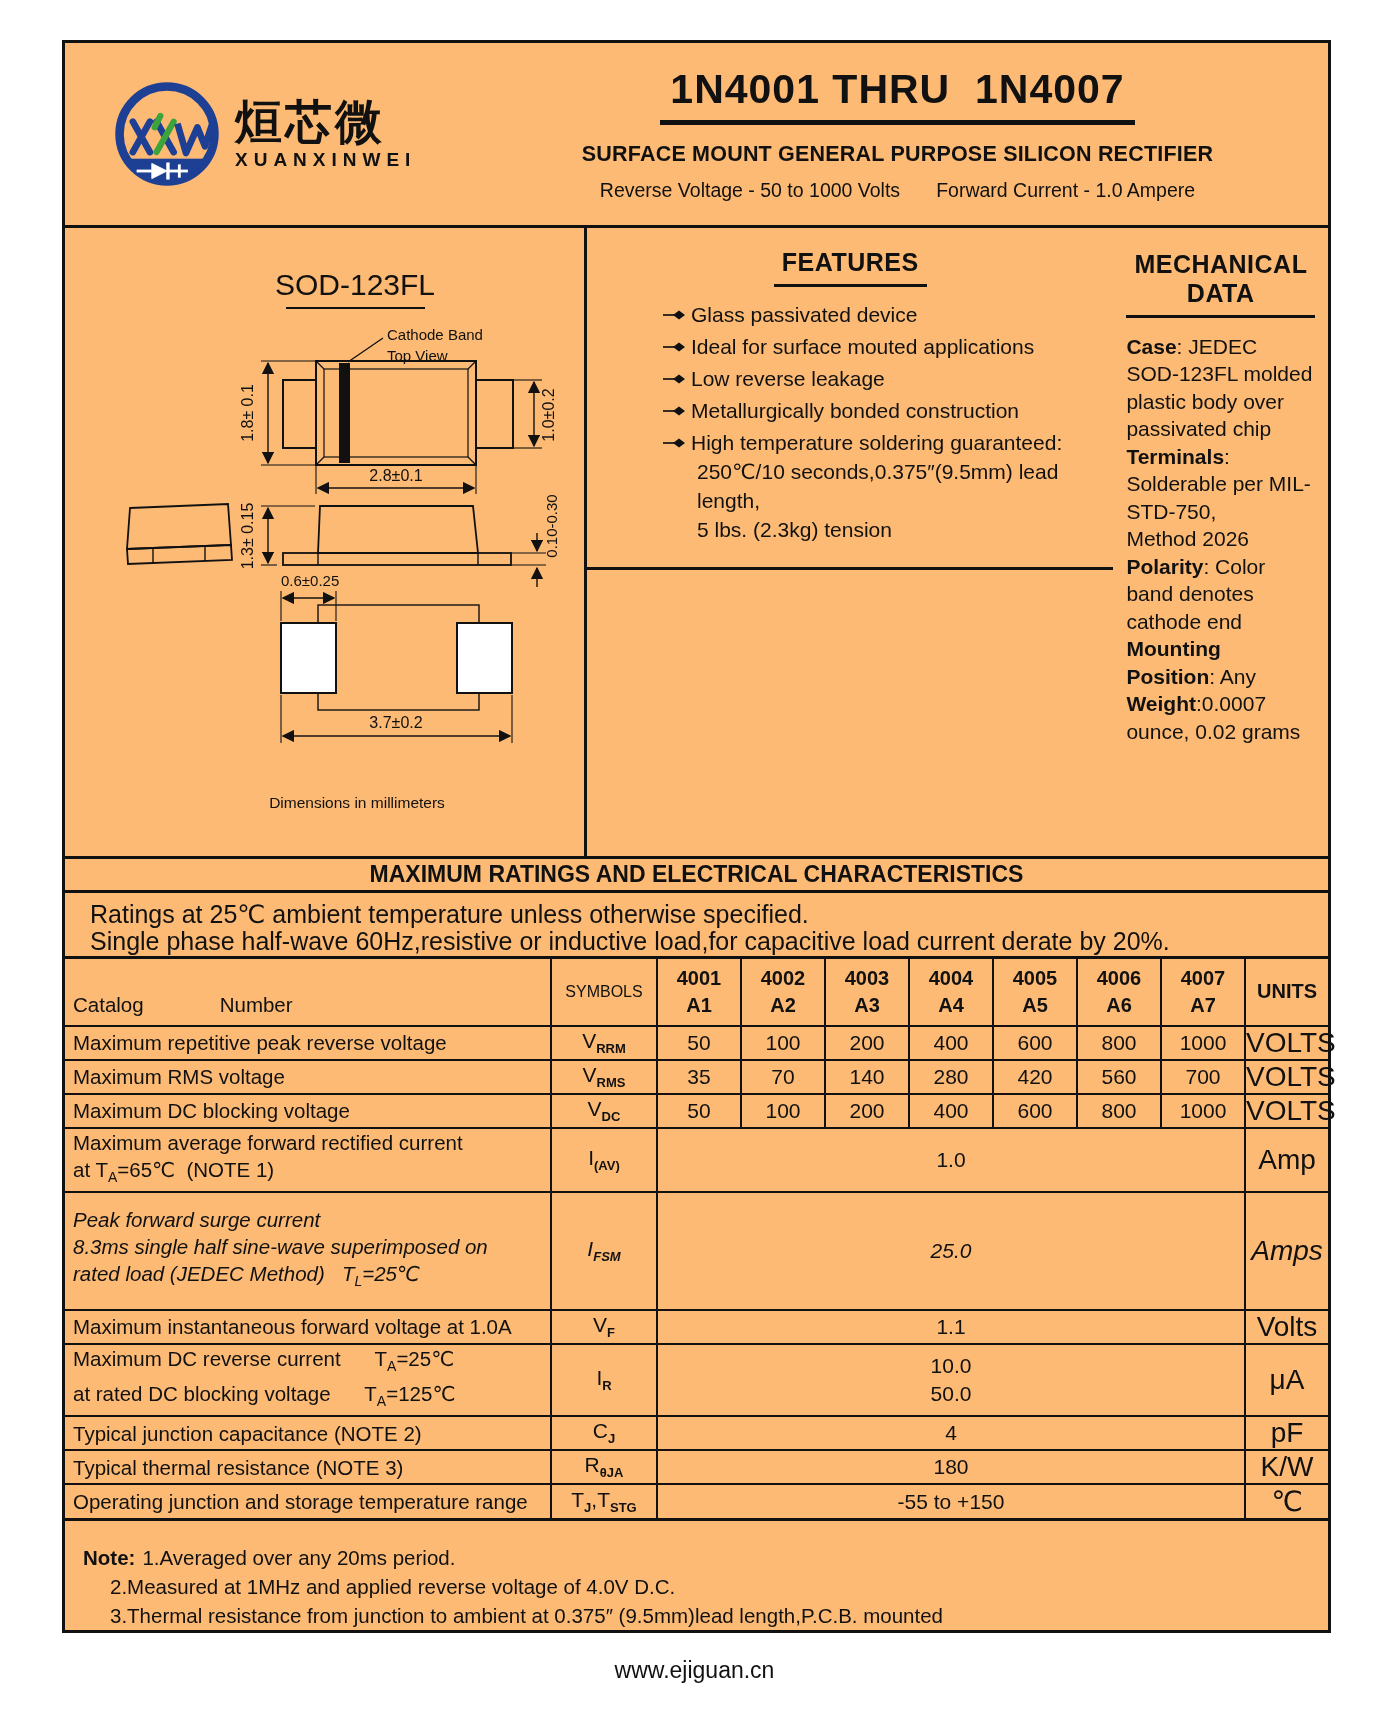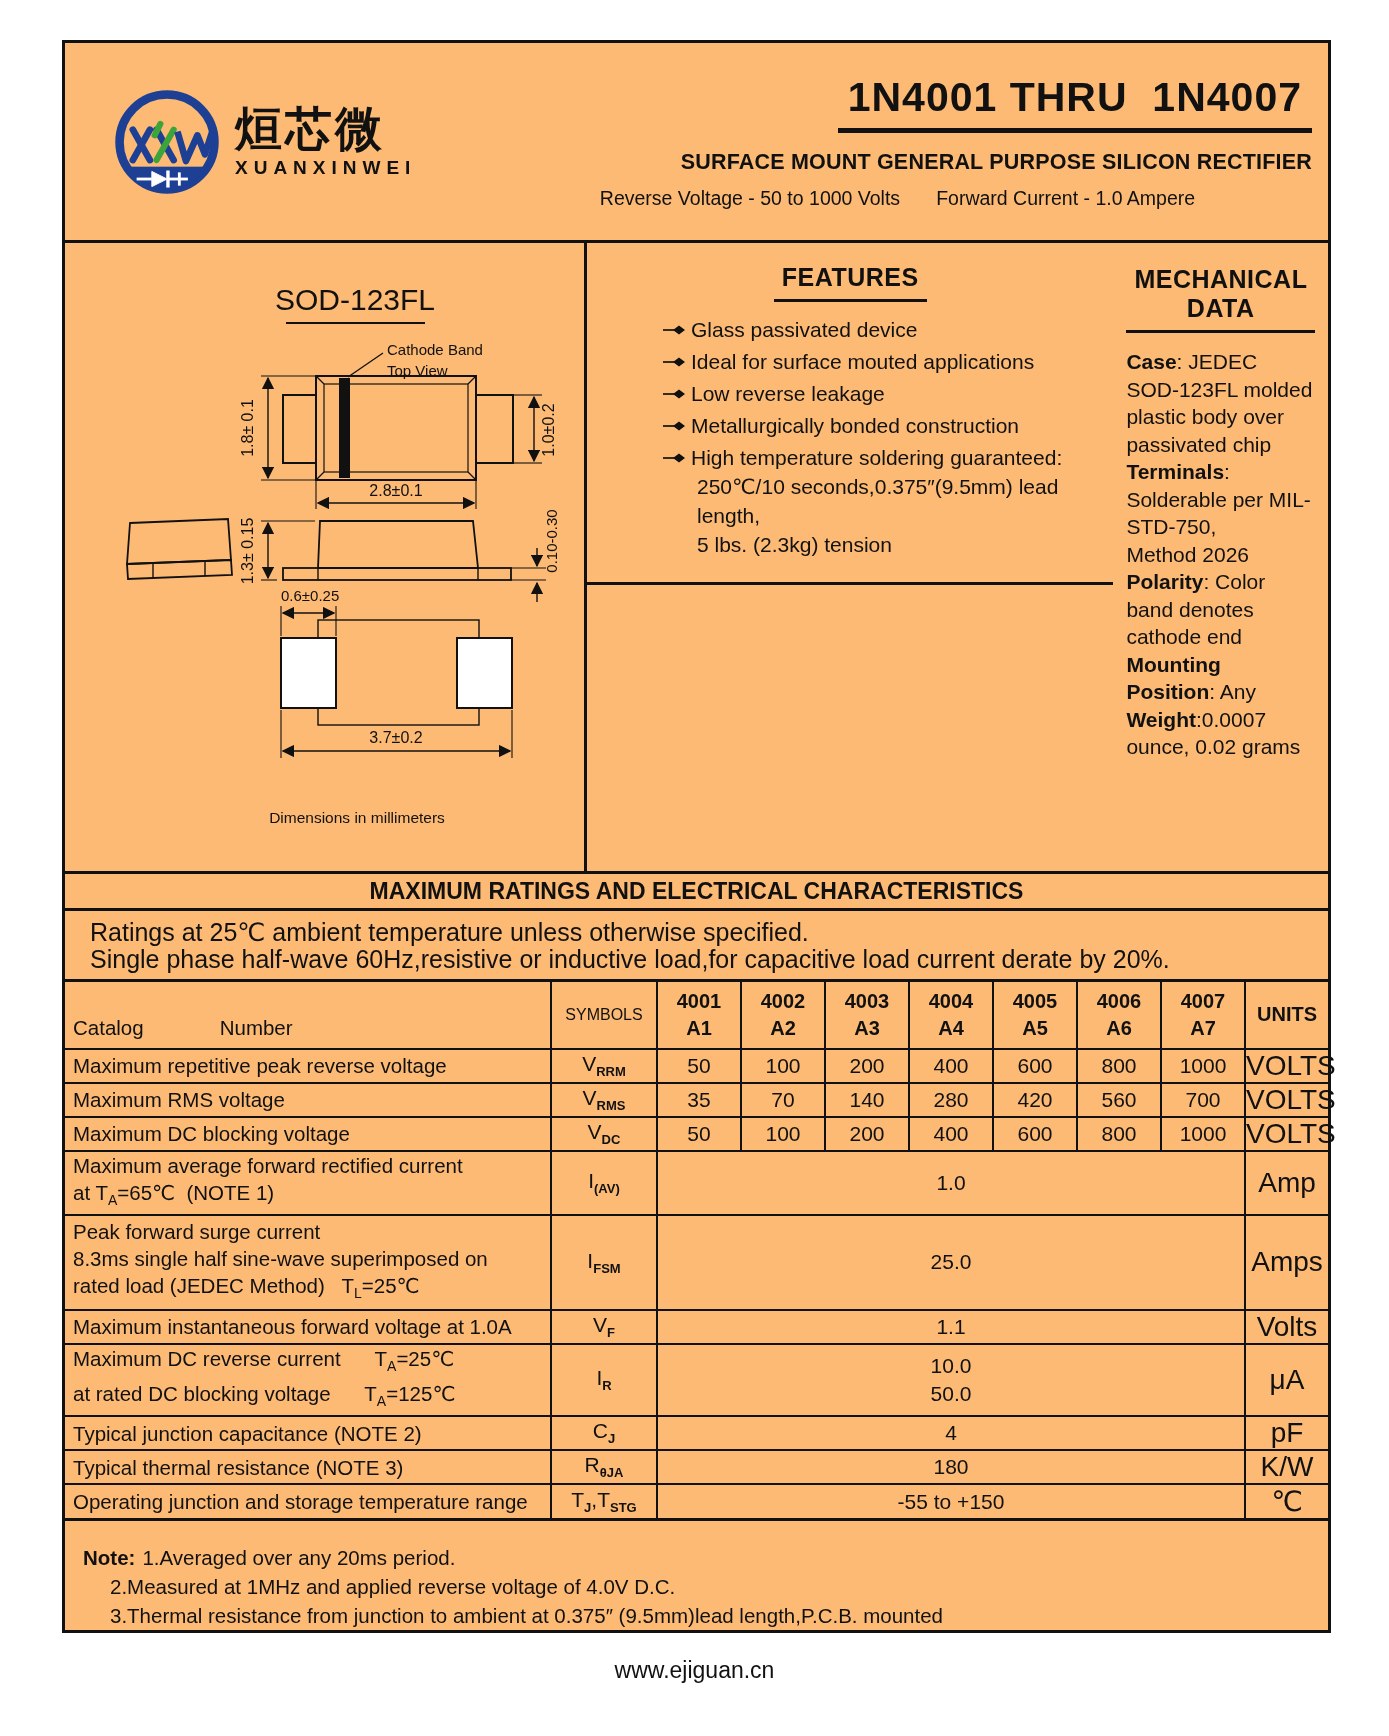--- a/index.html
+++ b/index.html
@@ -10,21 +10,21 @@
   }
   .box{position:absolute;left:62px;top:40px;width:1269px;height:1593px;
     border:3px solid #111;box-sizing:border-box;display:flex;flex-direction:column;background:#fdba74;}
 
   
   .hd{height:215px;border-bottom:3px solid #111;box-sizing:border-box;display:flex;align-items:center;}
   .logo-wrap{display:flex;align-items:center;gap:12px;margin-left:46px;width:372px;flex:none;}
   .logo-txt{display:flex;flex-direction:column;}
   .logo-cn{font-size:47px;font-weight:bold;letter-spacing:3px;line-height:1.05;white-space:nowrap;}
   .logo-en{font-size:19px;font-weight:600;letter-spacing:6px;margin-top:3px;white-space:nowrap;}
-  .title-wrap{flex:1;text-align:right;padding-right:16px;}
+  .title-wrap{flex:1;text-align:center;padding-right:16px;}
   .t1{display:inline-block;font-size:41px;font-weight:bold;letter-spacing:1px;
       border-bottom:5px solid #111;padding:0 10px 7px;white-space:pre;}
   .t2{margin-top:17px;font-size:21.5px;font-weight:bold;letter-spacing:0.2px;}
   .t3{margin-top:12px;font-size:19.5px;display:flex;justify-content:center;gap:36px;}
 
   
   .panels{height:631px;display:flex;box-sizing:border-box;}
   .pl{width:522px;flex:none;border-right:3px solid #111;box-sizing:border-box;}
   .pl svg{display:block;width:519px;height:628px;}
   .pr{flex:1;display:flex;flex-direction:row;min-width:0;}
@@ -48,21 +48,21 @@
   
   table{border-collapse:collapse;width:100%;table-layout:fixed;}
   th,td{border:2px solid #111;box-sizing:border-box;padding:0;}
   table tr > *:first-child{border-left:none;}
   table tr > *:last-child{border-right:none;}
   thead th{border-top:3px solid #111;}
   tbody tr:last-child td{border-bottom:3px solid #111;}
   thead tr{height:68px;}
   tbody tr{height:30px;}
   tbody tr:nth-child(4){height:60px;}
-  tbody tr:nth-child(5){height:95px;}
+  tbody tr:nth-child(5){height:118px;font-style:italic;}
   tbody tr:nth-child(7){height:60px;}
   .cat{vertical-align:bottom;}
   .cat .cat-row{display:flex;gap:76px;font-size:20.5px;font-weight:normal;padding:0 0 8px 8px;text-align:left;}
   .symhdr{font-size:16px;font-weight:normal;text-align:center;}
   .mod div{text-align:center;font-weight:bold;font-size:20px;line-height:27px;}
   .unithdr{font-weight:bold;font-size:20px;text-align:center;}
   .param{padding-left:8px;font-size:20.5px;text-align:left;vertical-align:middle;}
   .p-line{white-space:pre-wrap;line-height:27px;}
   .p-line sub{font-size:14px;font-weight:normal;}
   .sym{text-align:center;font-size:21px;vertical-align:middle;}

